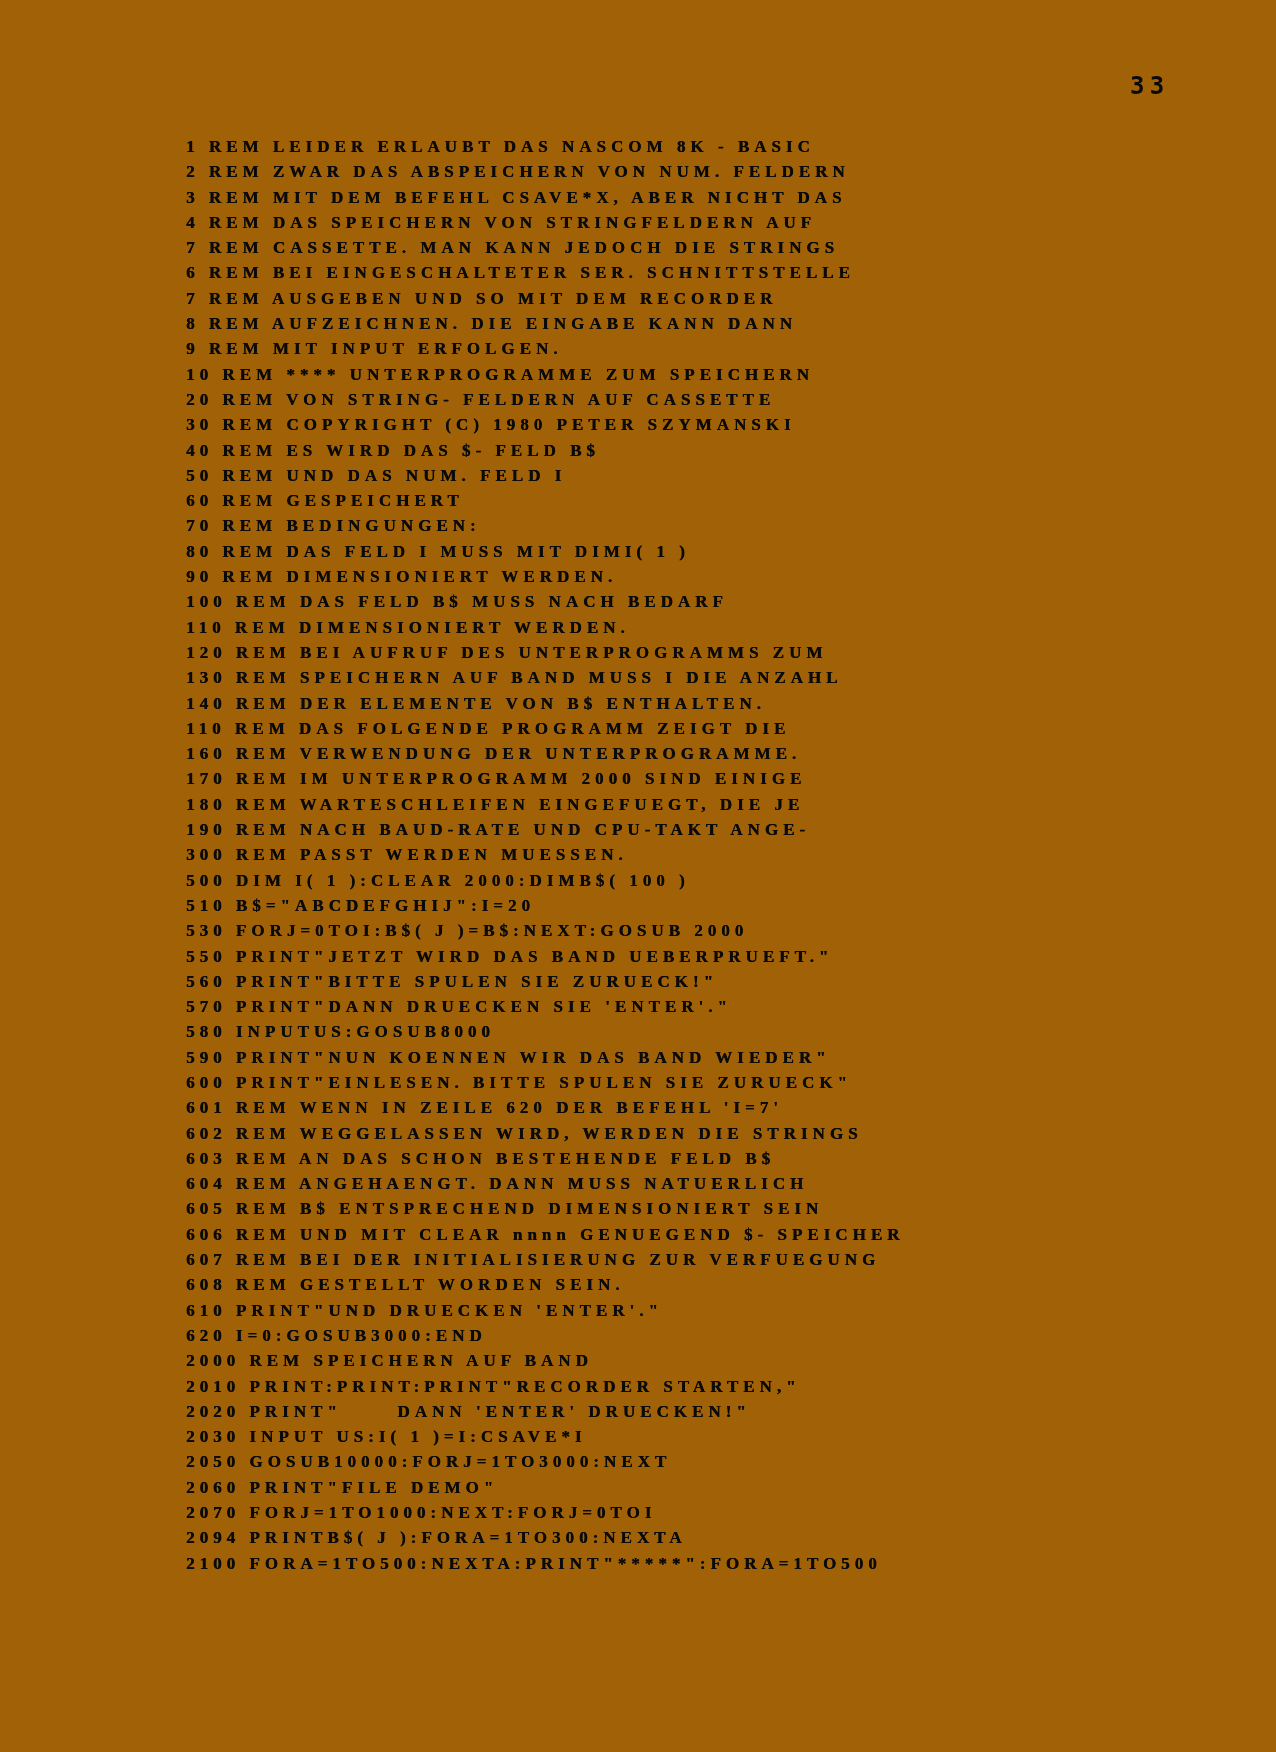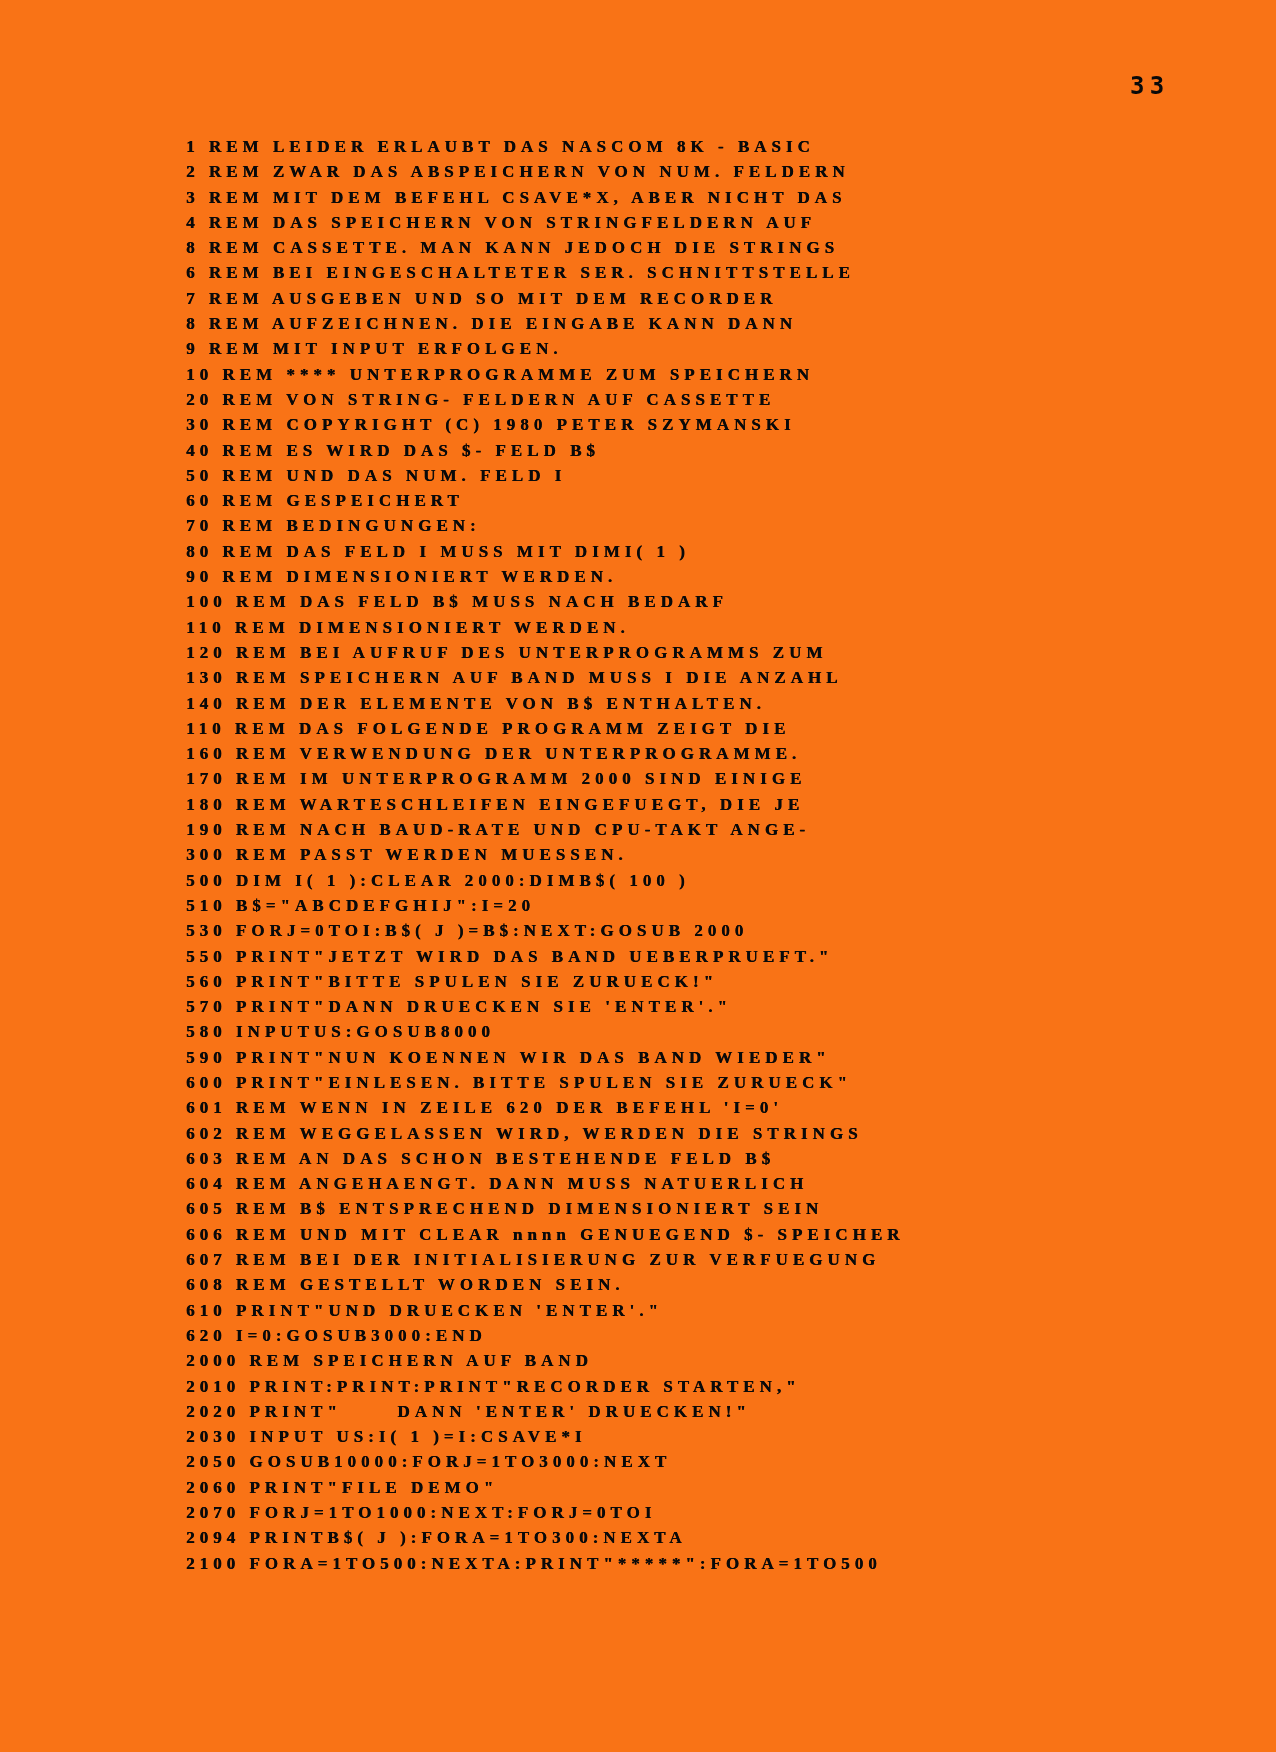--- a/index.html
+++ b/index.html
@@ -4,21 +4,21 @@
 <style>
   html, body {
     margin: 0;
     padding: 0;
     background: #ffffff;
   }
   .page {
     position: relative;
     width: 1276px;
     height: 1752px;
-    background: #f97316;
+    background: #a16207;
     overflow: hidden;
     font-family: "DejaVu Sans Mono", "Liberation Mono", monospace;
     color: #0a0a0a;
   }
   .page-number {
     position: absolute;
     top: 72px;
     left: 1130px;
     font-size: 24px;
     font-weight: bold;
@@ -47,21 +47,21 @@
 </head>
 <body>
 
 <div class="page">
   <div class="page-number">33</div>
   <div class="code-listing">
       <div class="code-line">1 REM LEIDER ERLAUBT DAS NASCOM 8K - BASIC</div>
       <div class="code-line">2 REM ZWAR DAS ABSPEICHERN VON NUM. FELDERN</div>
       <div class="code-line">3 REM MIT DEM BEFEHL CSAVE*X, ABER NICHT DAS</div>
       <div class="code-line">4 REM DAS SPEICHERN VON STRINGFELDERN AUF</div>
-      <div class="code-line">8 REM CASSETTE. MAN KANN JEDOCH DIE STRINGS</div>
+      <div class="code-line">7 REM CASSETTE. MAN KANN JEDOCH DIE STRINGS</div>
       <div class="code-line">6 REM BEI EINGESCHALTETER SER. SCHNITTSTELLE</div>
       <div class="code-line">7 REM AUSGEBEN UND SO MIT DEM RECORDER</div>
       <div class="code-line">8 REM AUFZEICHNEN. DIE EINGABE KANN DANN</div>
       <div class="code-line">9 REM MIT INPUT ERFOLGEN.</div>
       <div class="code-line">10 REM **** UNTERPROGRAMME ZUM SPEICHERN</div>
       <div class="code-line">20 REM VON STRING- FELDERN AUF CASSETTE</div>
       <div class="code-line">30 REM COPYRIGHT (C) 1980 PETER SZYMANSKI</div>
       <div class="code-line">40 REM ES WIRD DAS $- FELD B$</div>
       <div class="code-line">50 REM UND DAS NUM. FELD I</div>
       <div class="code-line">60 REM GESPEICHERT</div>
@@ -81,21 +81,21 @@
       <div class="code-line">300 REM PASST WERDEN MUESSEN.</div>
       <div class="code-line">500 DIM I( 1 ):CLEAR 2000:DIMB$( 100 )</div>
       <div class="code-line">510 B$="ABCDEFGHIJ":I=20</div>
       <div class="code-line">530 FORJ=0TOI:B$( J )=B$:NEXT:GOSUB 2000</div>
       <div class="code-line">550 PRINT"JETZT WIRD DAS BAND UEBERPRUEFT."</div>
       <div class="code-line">560 PRINT"BITTE SPULEN SIE ZURUECK!"</div>
       <div class="code-line">570 PRINT"DANN DRUECKEN SIE 'ENTER'."</div>
       <div class="code-line">580 INPUTUS:GOSUB8000</div>
       <div class="code-line">590 PRINT"NUN KOENNEN WIR DAS BAND WIEDER"</div>
       <div class="code-line">600 PRINT"EINLESEN. BITTE SPULEN SIE ZURUECK"</div>
-      <div class="code-line">601 REM WENN IN ZEILE 620 DER BEFEHL 'I=0'</div>
+      <div class="code-line">601 REM WENN IN ZEILE 620 DER BEFEHL 'I=7'</div>
       <div class="code-line">602 REM WEGGELASSEN WIRD, WERDEN DIE STRINGS</div>
       <div class="code-line">603 REM AN DAS SCHON BESTEHENDE FELD B$</div>
       <div class="code-line">604 REM ANGEHAENGT. DANN MUSS NATUERLICH</div>
       <div class="code-line">605 REM B$ ENTSPRECHEND DIMENSIONIERT SEIN</div>
       <div class="code-line">606 REM UND MIT CLEAR nnnn GENUEGEND $- SPEICHER</div>
       <div class="code-line">607 REM BEI DER INITIALISIERUNG ZUR VERFUEGUNG</div>
       <div class="code-line">608 REM GESTELLT WORDEN SEIN.</div>
       <div class="code-line">610 PRINT"UND DRUECKEN 'ENTER'."</div>
       <div class="code-line">620 I=0:GOSUB3000:END</div>
       <div class="code-line">2000 REM SPEICHERN AUF BAND</div>

